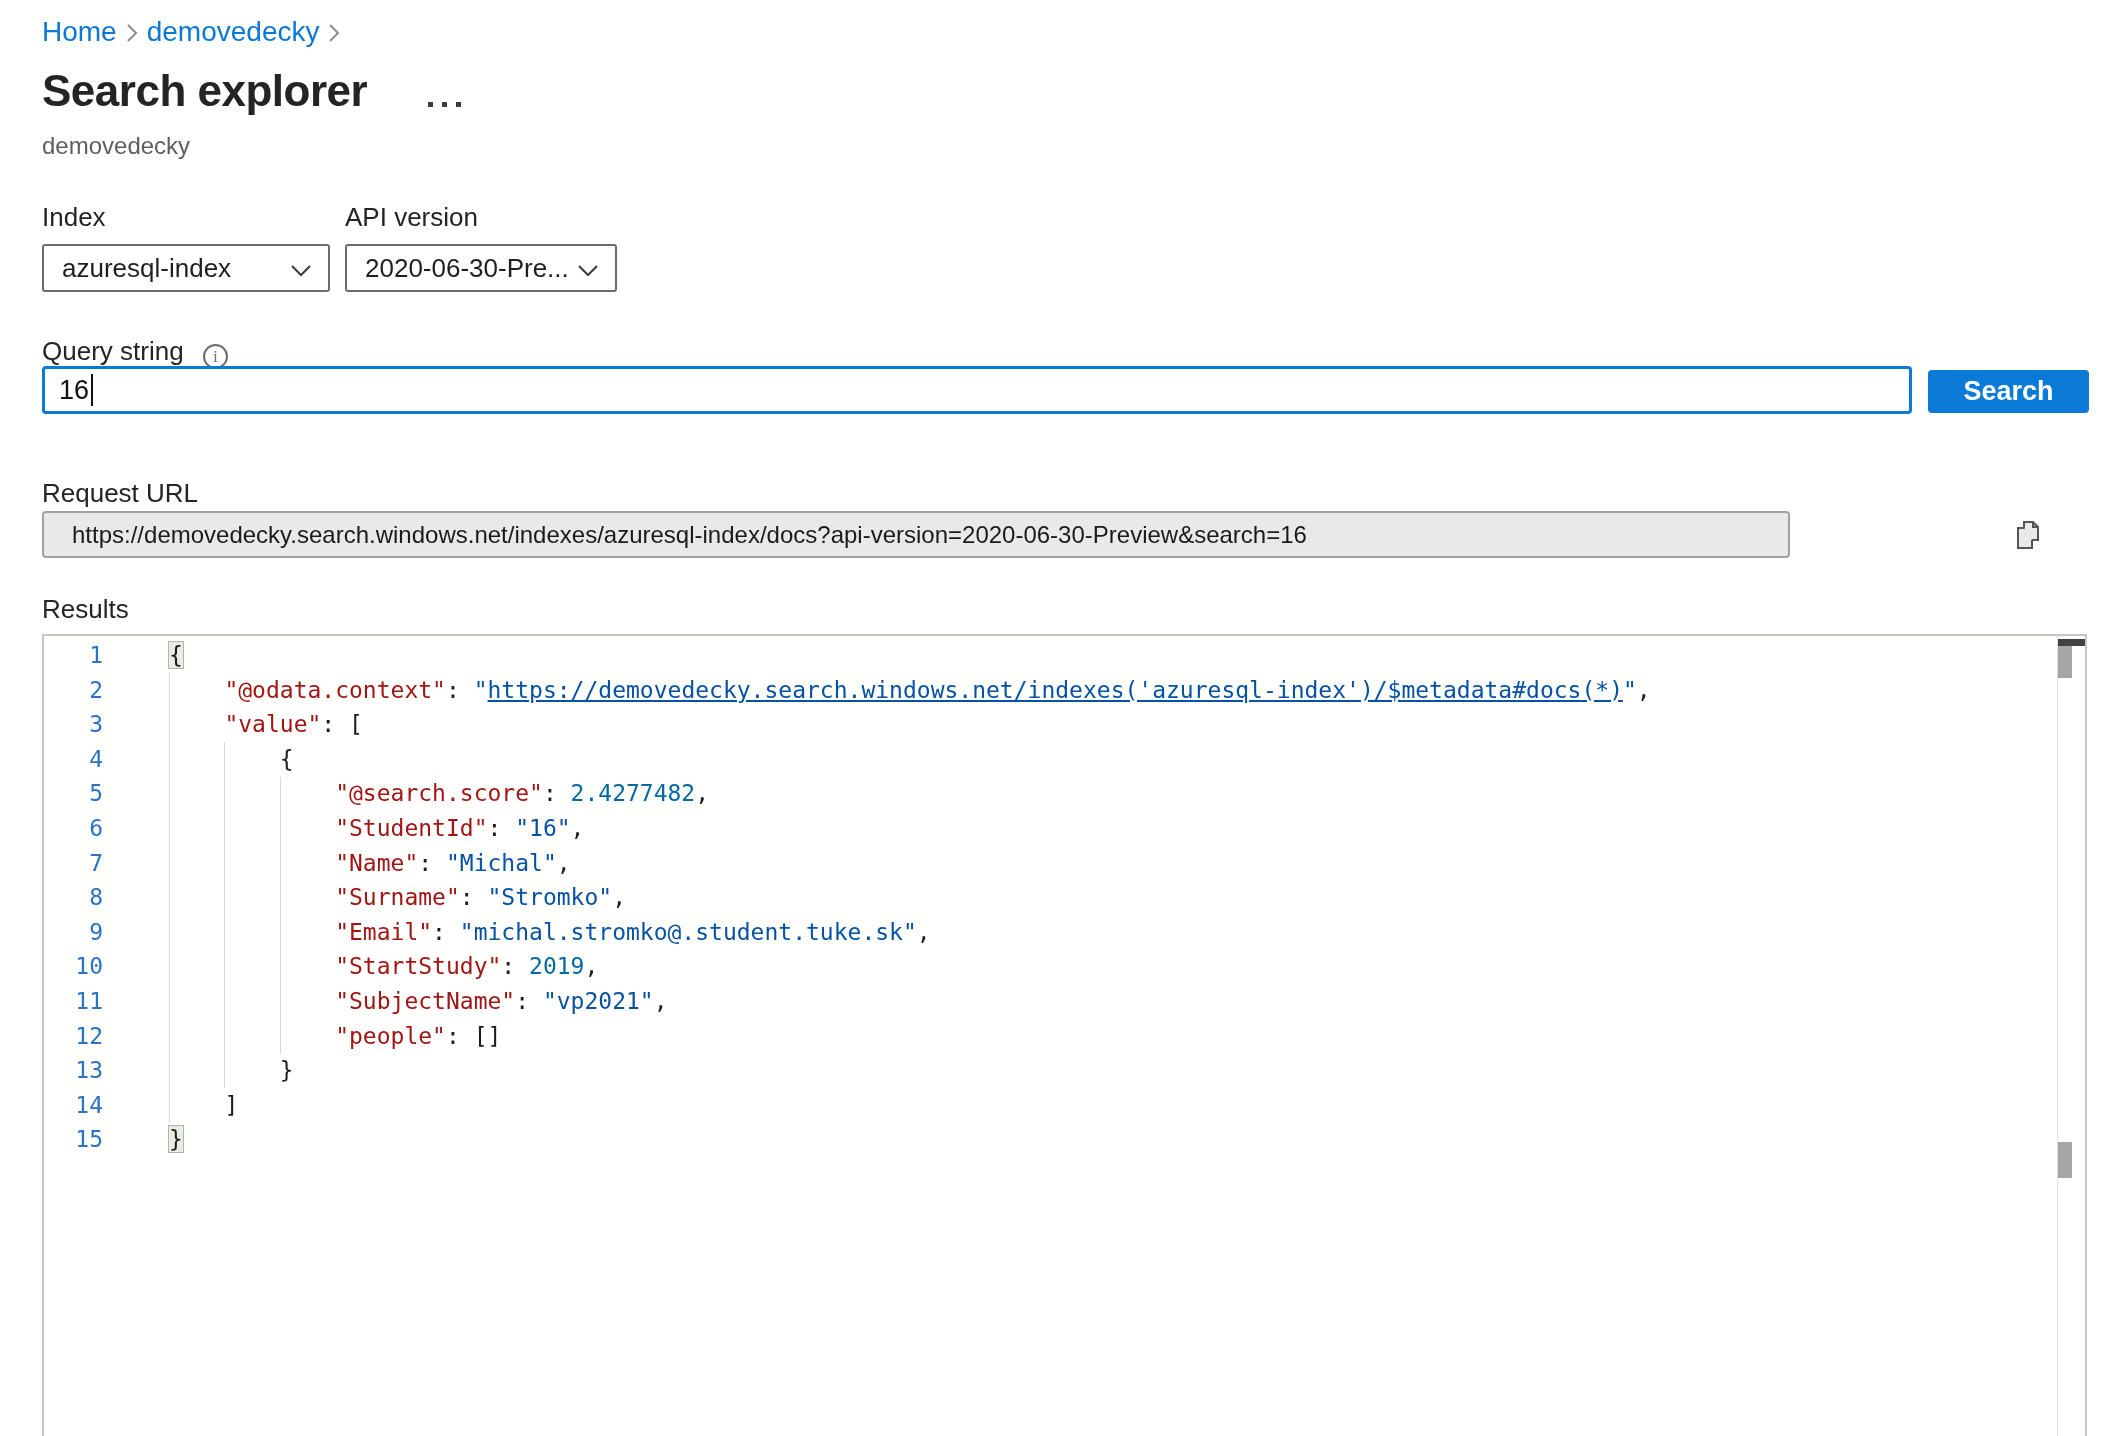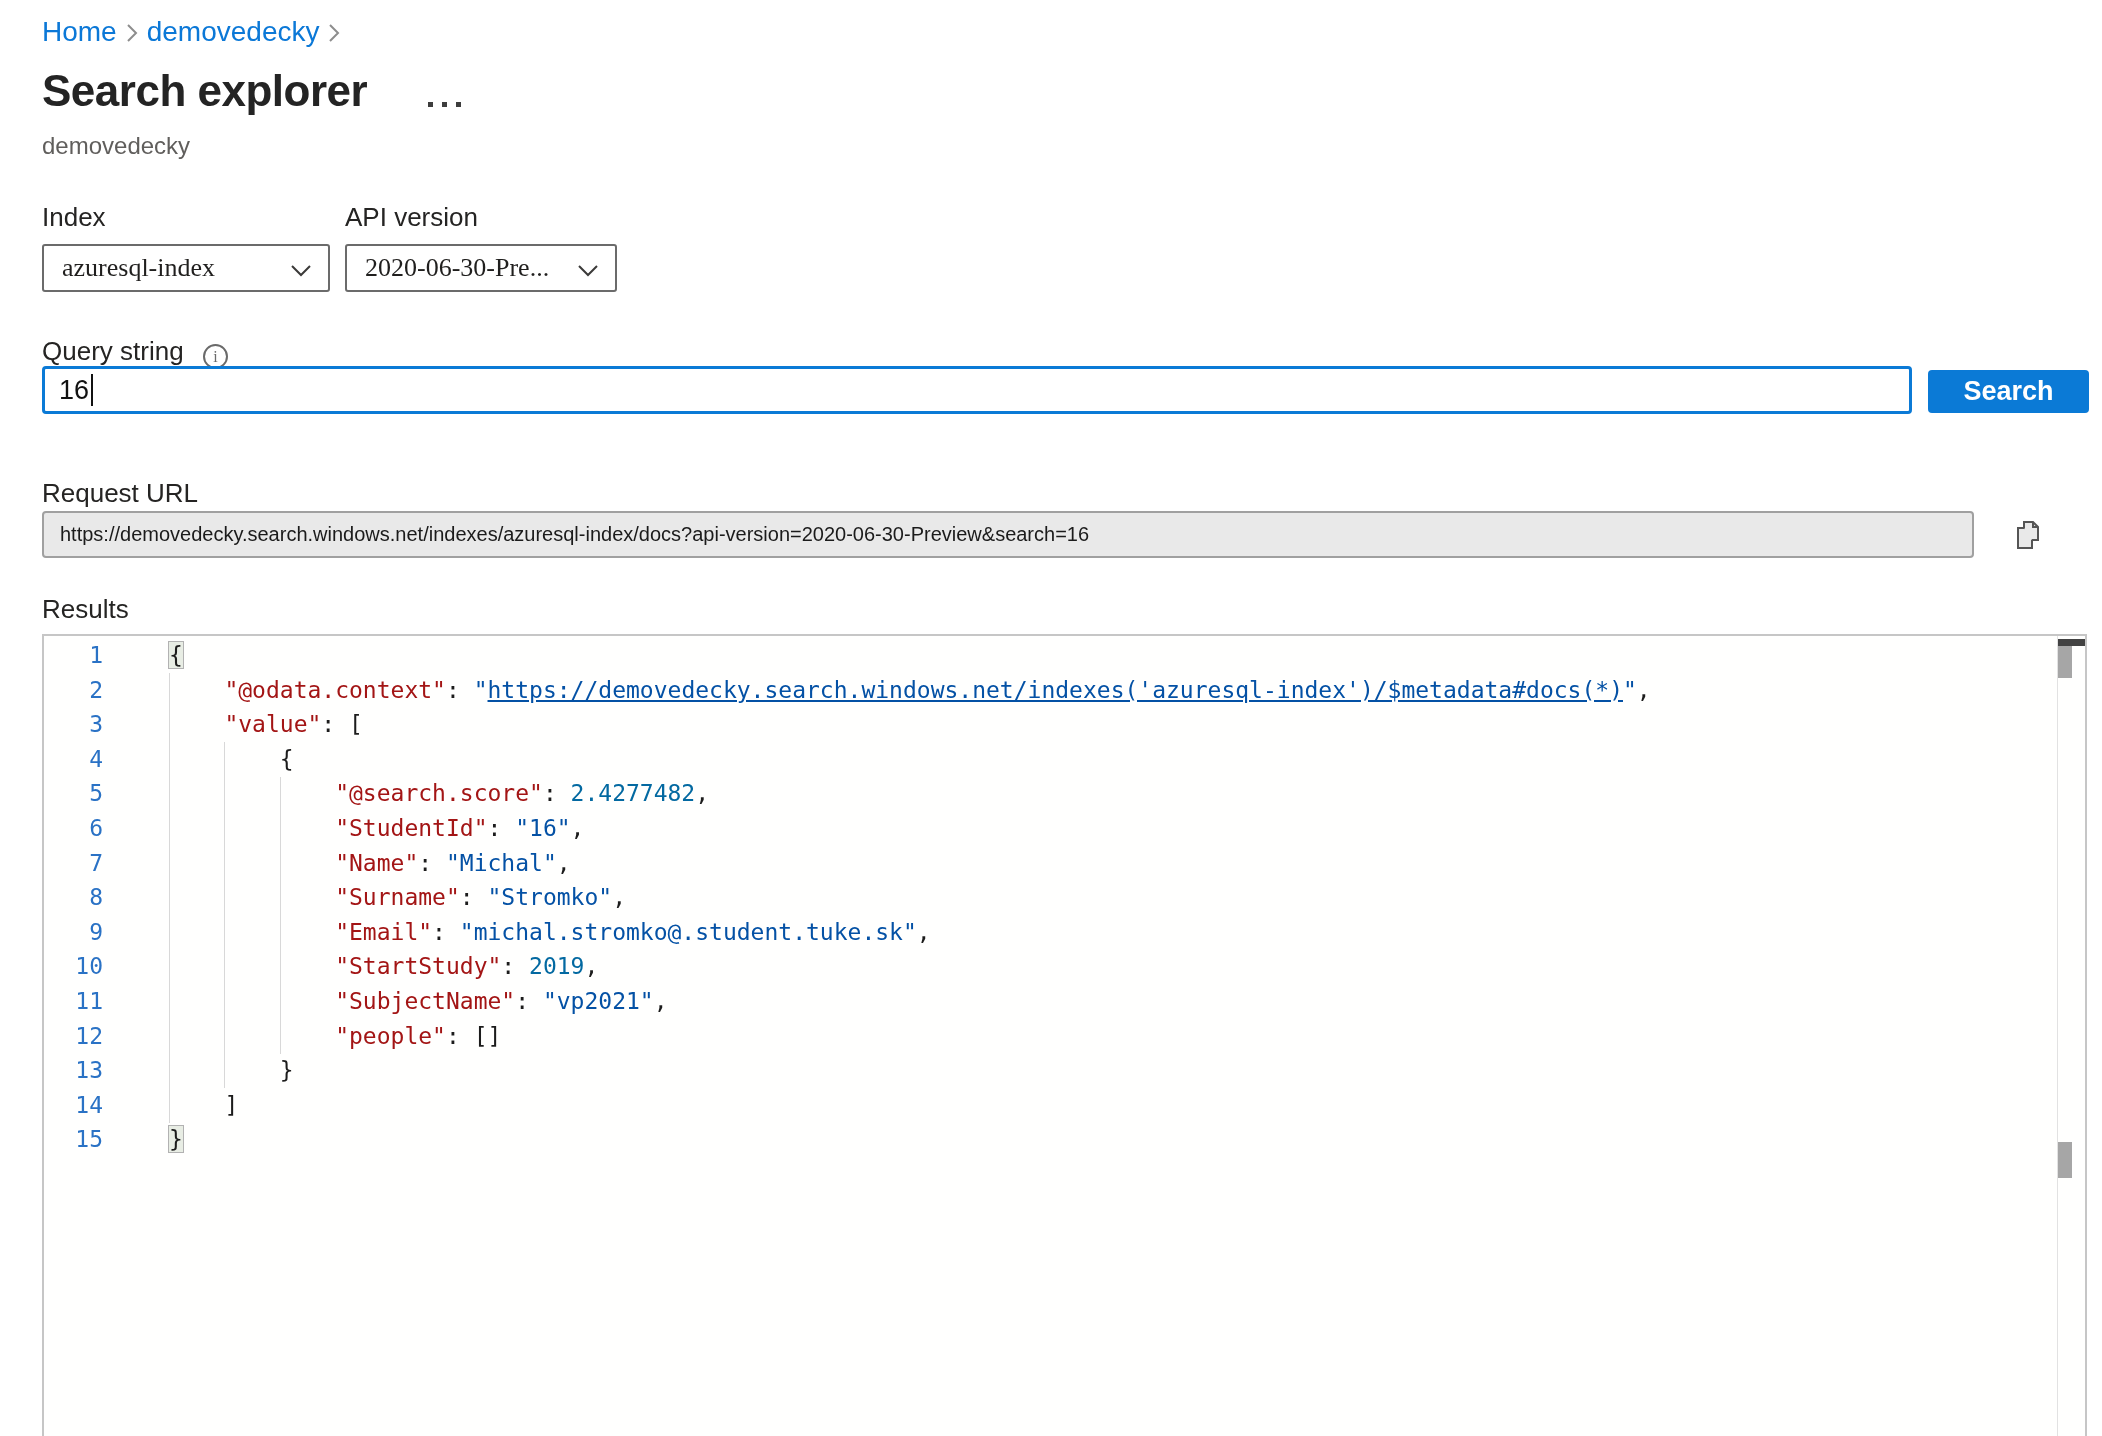--- a/index.html
+++ b/index.html
@@ -25,41 +25,41 @@
   .lbl-query { left:42px; top:336px; }
   .lbl-url { left:42px; top:478px; }
   .lbl-results { left:42px; top:594px; }
 
   
   .dropdown { position:absolute; top:244px; height:48px; border:2px solid #6b6b6b; border-radius:3px;
               background:#fff; display:flex; align-items:center; justify-content:space-between;
               padding:0 16px 0 18px; font-size:26px; color:#201f1e; cursor:pointer; }
   .dd-index { left:42px; width:288px; }
   .dd-api { left:345px; width:272px; }
-  .dd-text { white-space:nowrap; overflow:hidden;font-family:Liberation Serif, serif; }
+  .dd-text { white-space:nowrap; overflow:hidden; }
 
   
   .info-icon { position:absolute; left:203px; top:344px; width:25px; height:25px; border:2px solid #6a6a6a;
                border-radius:50%; display:flex; align-items:center; justify-content:center;
                font-size:16px; color:#6a6a6a; font-family:"Liberation Serif", serif; cursor:pointer; }
 
   
   .query-input { position:absolute; left:42px; top:366px; width:1870px; height:48px;
                  border:3px solid #0b7ad6; border-radius:4px; background:#fff;
                  display:flex; align-items:center; padding-left:14px; font-size:27px; color:#111; cursor:text; }
   .caret { width:2px; height:32px; background:#111; margin-left:2px; }
 
   .search-btn { position:absolute; left:1928px; top:370px; width:161px; height:43px; background:#0b7ad6;
                 color:#ffffff; border:none; border-radius:4px; font-size:27px; font-weight:700;
                 font-family:"Liberation Sans", sans-serif; cursor:pointer; display:flex; align-items:center; justify-content:center; }
 
   
-  .url-field { position:absolute; left:42px; top:511px; width:1932px; height:47px; background:#e9e9e9;
+  .url-field { position:absolute; left:42px; top:511px; width:1748px; height:47px; background:#e9e9e9;
                border:2px solid #a0a0a0; border-radius:4px; display:flex; align-items:center;
-               padding:0 60px 0 16px; font-size:20px; color:#1b1b1b; white-space:nowrap; overflow:hidden; }
+               padding:0 60px 0 28px; font-size:24px; color:#1b1b1b; white-space:nowrap; overflow:hidden; }
   .copy-btn { position:absolute; right:58px; top:519px; width:32px; height:32px; cursor:pointer;
               display:flex; align-items:center; justify-content:center; }
 
   
   .editor { position:absolute; left:42px; top:634px; width:2045px; height:802px; background:#fffffe;
             border:2px solid #c6c6c6; border-bottom:none; }
   .code-area { position:absolute; left:0; top:2px; right:0; font-family:"DejaVu Sans Mono", monospace;
                font-size:23px; line-height:34.6px; }
   .row { display:flex; height:34.6px; }
   .num { width:59px; text-align:right; color:#2a72c5; flex:none; }

